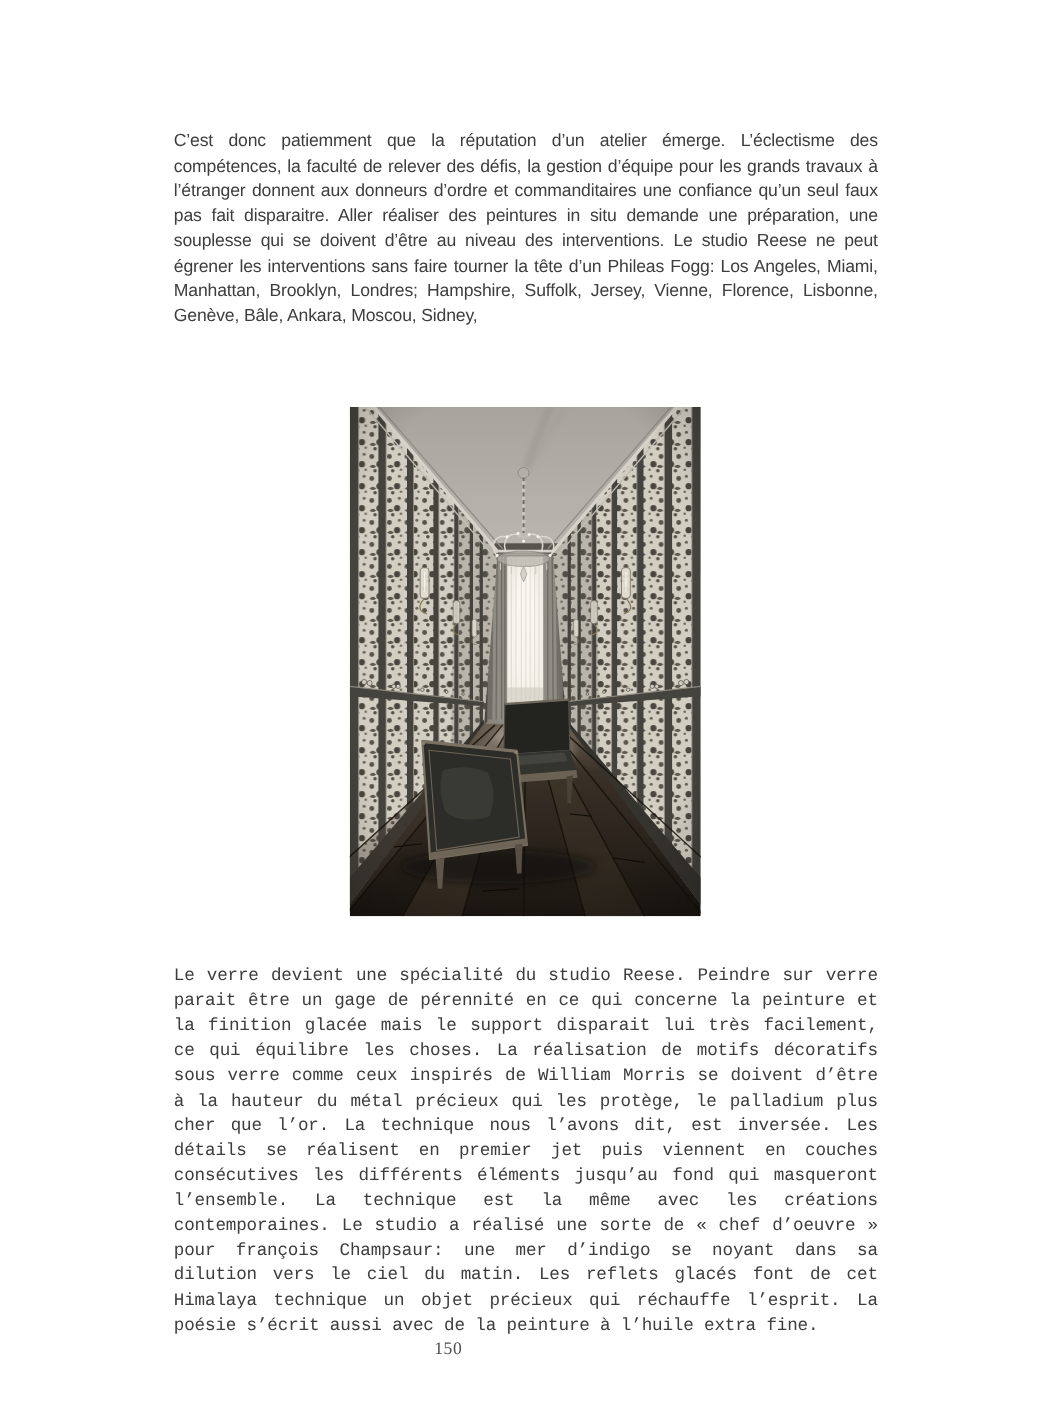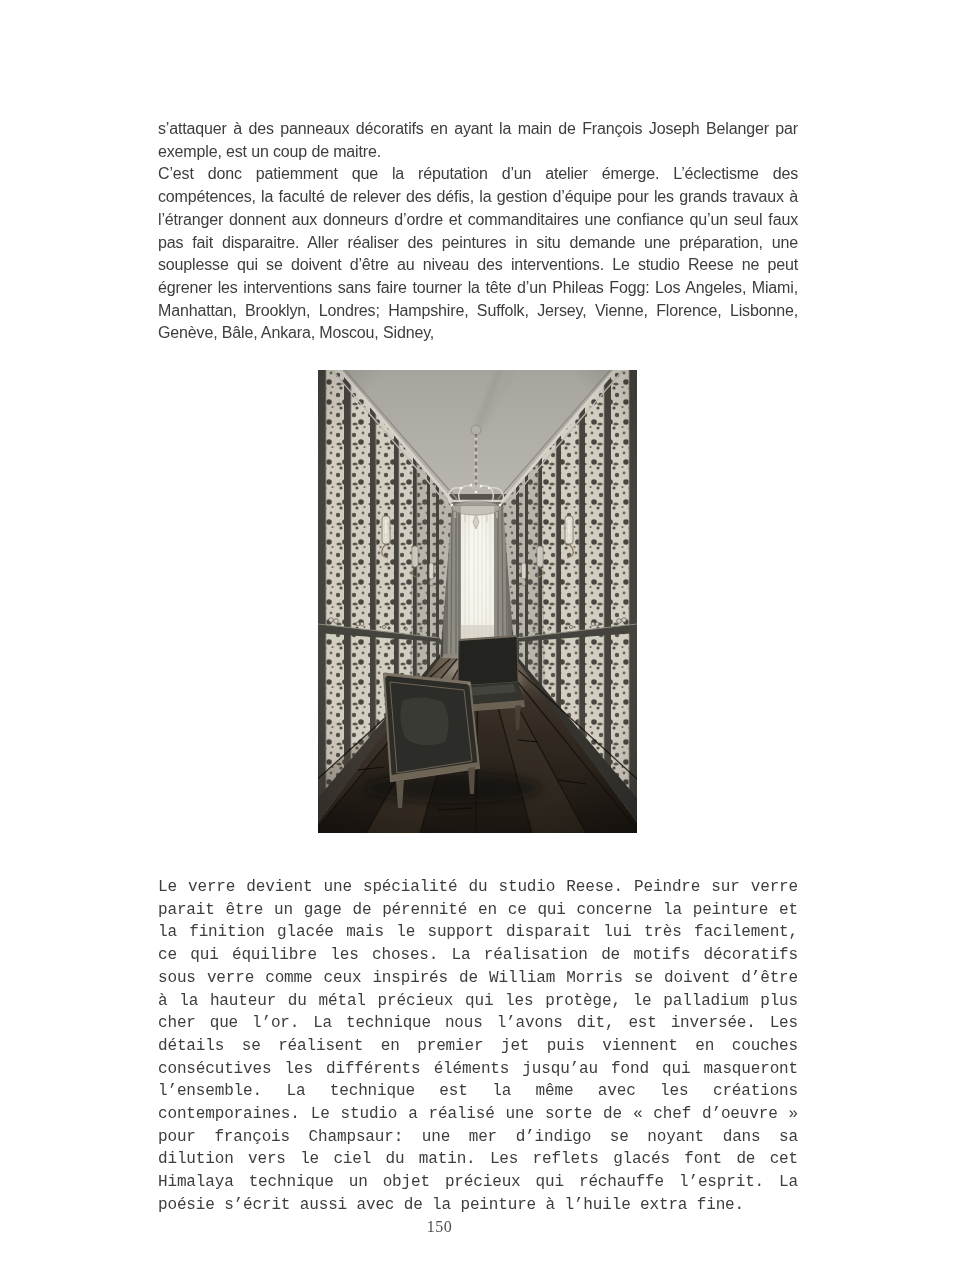--- a/index.html
+++ b/index.html
@@ -11,28 +11,27 @@
     position:absolute;left:158px;width:640px;color:#3d3d3d;
     font-size:16px;line-height:22.7px;letter-spacing:-0.15px;text-align:justify;
   }
   .body-text p{margin:0;}
   #top-text{top:118px;}
   #bottom-text{top:876px;font-family:Liberation Mono, monospace;}
   figure.photo{position:absolute;left:318px;top:370px;width:319px;height:463px;margin:0;}
   figure.photo svg{display:block;width:319px;height:463px;}
   .page-number{
     position:absolute;top:1218px;left:0;width:815px;text-align:center;
-    font-family:"Liberation Serif",serif;font-size:16px;color:#4f4f4f;letter-spacing:0.5px;margin-left:32px;
+    font-family:"Liberation Serif",serif;font-size:16px;color:#4f4f4f;letter-spacing:0.5px;
   }
 </style>
 </head>
 <body>
 
 <section id="top-text" class="body-text">
-  <p>s’attaquer à des panneaux décoratifs en ayant la main de François Joseph Belanger par exemple, est un coup de maitre.</p>
   <p>C’est donc patiemment que la réputation d’un atelier émerge. L’éclectisme des compétences, la faculté de relever des défis, la gestion d’équipe pour les grands travaux à l’étranger donnent aux donneurs d’ordre et commanditaires une confiance qu’un seul faux pas fait disparaitre. Aller réaliser des peintures in situ demande une préparation, une souplesse qui se doivent d’être au niveau des interventions. Le studio Reese ne peut égrener les interventions sans faire tourner la tête d’un Phileas Fogg: Los Angeles, Miami, Manhattan, Brooklyn, Londres; Hampshire, Suffolk, Jersey, Vienne, Florence, Lisbonne, Genève, Bâle, Ankara, Moscou, Sidney,</p>
 </section>
 
 <figure class="photo">
   <svg viewBox="0 0 319 463" xmlns="http://www.w3.org/2000/svg" xmlns:xlink="http://www.w3.org/1999/xlink" preserveAspectRatio="none">
     <defs>
       <pattern id="damask" width="16" height="20" patternUnits="userSpaceOnUse">
         <rect width="16" height="20" fill="#d3cec2"></rect>
         <circle cx="4" cy="5" r="2.2" fill="#57524a"></circle>
         <circle cx="11" cy="12" r="2.8" fill="#4a463f"></circle>

